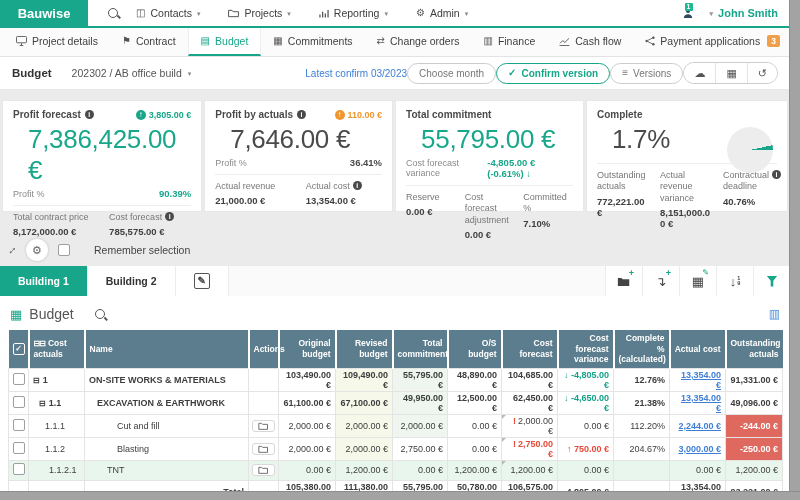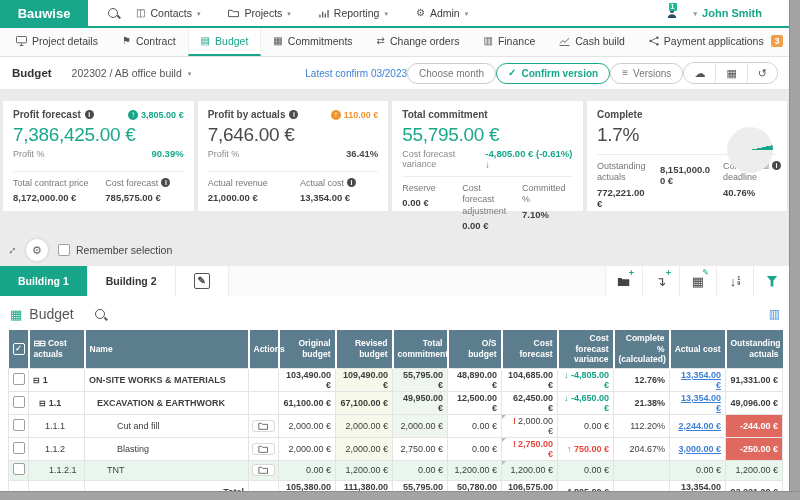--- a/index.html
+++ b/index.html
@@ -10,21 +10,21 @@
   
   .topnav{display:flex;align-items:center;height:26px;background:#fff;border-bottom:2px solid #17A689;flex:none}
   .logo{width:88px;height:26px;background:#19a78b;color:#fff;font-size:13px;font-weight:bold;
         display:flex;align-items:center;justify-content:center;cursor:pointer}
   .nav-search{margin:0 16px 0 18px;background:none;border:none;cursor:pointer;padding:2px}
   .i-search{position:relative;width:8px;height:8px;border:1.5px solid #555;border-radius:50%;display:inline-block}
   .i-search::after{content:"";position:absolute;width:4px;height:1.5px;background:#555;transform:rotate(45deg);right:-4px;bottom:-1px}
   .nav-item{display:flex;align-items:center;gap:5px;font-size:10.5px;color:#3c3c3c;margin-right:28px;cursor:pointer}
   .glyph{font-size:10px;color:#555;line-height:1}
   .caret{font-size:7px;color:#888;line-height:1}
-  .topnav-right{margin-left:auto;display:flex;align-items:center;gap:14px;padding-right:28px}
+  .topnav-right{margin-left:auto;display:flex;align-items:center;gap:14px;padding-right:12px}
   .notif{position:relative;width:14px;height:15px;cursor:pointer}
   .notif-badge{position:absolute;top:-3px;left:3px;background:#1fb893;color:#fff;font-size:7px;font-weight:bold;
                padding:0 2px;border-radius:1px;line-height:8px}
   .user{display:flex;align-items:center;gap:5px;color:#17A689;font-size:11px;font-weight:bold;cursor:pointer}
   .user .caret{color:#999}
 
   
   .tabs{display:flex;align-items:stretch;height:28px;background:#fbfbfb;border-bottom:1px solid #e3e3e3;padding-left:4px;flex:none}
   .tab{display:flex;align-items:center;gap:5px;padding:0 12px;font-size:10.5px;color:#3f3f3f;
        border-bottom:2px solid transparent;cursor:pointer;white-space:nowrap}
@@ -56,21 +56,21 @@
   .i-info{width:9px;height:9px;border-radius:50%;background:#4a4a4a;display:inline-block;flex:none;
           color:#fff;font-size:7px;line-height:9px;text-align:center;font-weight:bold;cursor:pointer}
   .i-info::before{content:"i"}
   .delta{margin-left:auto;display:flex;align-items:center;gap:3px;font-size:9px;font-weight:bold}
   .delta.teal{color:#17A689}
   .delta.orange{color:#F0962E}
   .i-up{width:10px;height:10px;border-radius:50%;color:#fff;font-size:8px;line-height:10px;text-align:center;display:inline-block}
   .i-up::before{content:"↑"}
   .i-up.bg-teal{background:#17A689}
   .i-up.bg-orange{background:#F0962E}
-  .card-value{font-size:19px;color:#4a4a4a;margin:4px 0 2px;letter-spacing:-0.3px}
+  .card-value{font-size:26px;color:#4a4a4a;margin:4px 15px 2px;letter-spacing:-0.3px}
   .card-value.teal{color:#19a78b}
   .card-subrow{display:flex;justify-content:space-between;align-items:center;font-size:9px;color:#8a8a8a}
   .subvalue{font-size:9.5px;font-weight:bold;color:#4a4a4a}
   .subvalue.teal{color:#17A689}
   .card-bottom{margin-top:auto}
   .card-divider{border-top:1px solid #eee;margin:6px 0 6px}
   .card-stats{display:flex;gap:14px}
   .card-stats.three{gap:9px}
   .stat{min-width:0;flex:1}
   .stat-label{font-size:9px;color:#777;line-height:1.25;display:flex;gap:3px;align-items:flex-start}
@@ -80,21 +80,21 @@
          background:conic-gradient(from 78deg,#17A689 0deg 11deg,#ededed 11deg 360deg)}
 
   
   .selection-bar{display:flex;align-items:center;gap:10px;margin:26px 0 0 10px;height:24px;flex:none}
   .collapse-ic{font-size:12px;color:#666;transform:rotate(45deg);display:inline-block;cursor:pointer;line-height:1}
   .gear-circle{width:22px;height:22px;border-radius:50%;background:#fff;display:flex;align-items:center;
                justify-content:center;font-size:11px;color:#666;box-shadow:0 0 3px rgba(0,0,0,.18);cursor:pointer}
   .cb{display:inline-block;width:10px;height:10px;border:1px solid #9e9e9e;background:#fff;border-radius:2px;
       font-size:8px;line-height:10px;text-align:center;cursor:pointer;flex:none}
   .cb.checked{background:#5b7d8d;border-color:#fff;color:#fff}
-  .remember{display:flex;align-items:center;gap:6px;font-size:10.5px;color:#444;cursor:pointer}
+  .remember{display:flex;align-items:center;gap:24px;font-size:10.5px;color:#444;cursor:pointer}
 
   
   .btabs{display:flex;align-items:stretch;height:30px;margin-top:4px;background:#fafafa;flex:none}
   .btab{display:flex;align-items:center;padding:0 18px;font-size:10.5px;font-weight:bold;background:#fff;
         color:#333;border-right:1px solid #ececec;cursor:pointer}
   .btab.active{background:#17A689;color:#fff}
   .pencil-box{border:1px solid #555;border-radius:2px;padding:0 3px;font-size:10px;line-height:14px;color:#444}
   .btoolbar{margin-left:auto;display:flex}
   .tb-btn{width:37px;display:flex;align-items:center;justify-content:center;background:#fff;border:none;
           border-left:1px solid #ececec;position:relative;font-size:13px;color:#444;cursor:pointer}
@@ -225,21 +225,21 @@
     <div class="tab">
       <span class="tglyph">▥</span>
       <span>Finance</span>
     </div>
     <div class="tab">
       <span class="tglyph">
           <svg viewBox="0 0 12 10" width="11" height="9">
             <path d="M0.5 9.5h11M1 7l3-3 2.5 2L11 1.5" fill="none" stroke="#555"></path>
           </svg>
         </span>
-      <span>Cash build</span>
+      <span>Cash flow</span>
     </div>
     <div class="tab">
       <span class="tglyph">
           <svg viewBox="0 0 12 12" width="10" height="10">
             <circle cx="10" cy="2" r="1.5" fill="#555"></circle>
             <circle cx="2" cy="6" r="1.5" fill="#555"></circle>
             <circle cx="10" cy="10" r="1.5" fill="#555"></circle>
             <path d="M3.5 5.2 8.5 2.7M3.5 6.8l5 2.5" stroke="#555" fill="none"></path>
           </svg>
         </span>
@@ -389,20 +389,23 @@
       <div class="card-bottom">
         <div class="card-divider"></div>
         <div class="card-stats three">
           <div class="stat">
             <div class="stat-label">
                 <span class="txt">Outstanding actuals</span>
               </div>
             <div class="stat-value">772,221.00 €</div>
           </div>
           <div class="stat">
+            <div class="stat-label">
+                <span class="txt">Actual revenue variance</span>
+              </div>
             <div class="stat-value">8,151,000.00 €</div>
           </div>
           <div class="stat">
             <div class="stat-label">
                 <span class="txt">Contractual deadline</span>
                 <span class="i-info"></span>
               </div>
             <div class="stat-value">40.76%</div>
           </div>
         </div>

